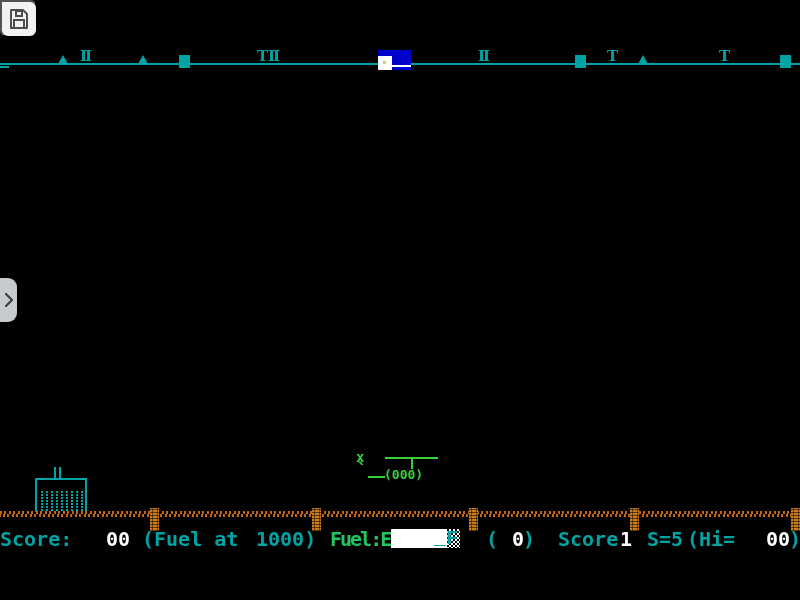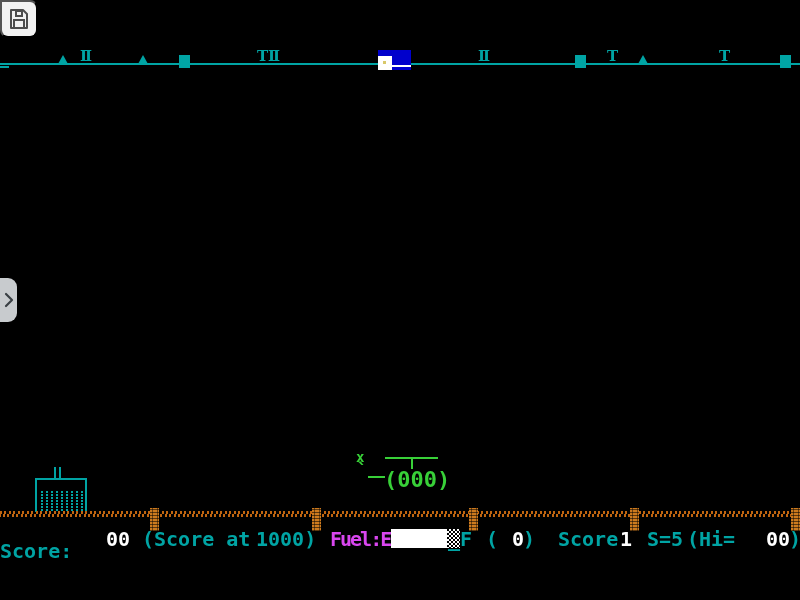--- a/index.html
+++ b/index.html
@@ -35,21 +35,21 @@
       background:#d8c86a;}
 
   
   .g-line{background:var(--green);}
   .g-text{color:var(--green);font-weight:bold;}
   .plane-nose{left:356px;top:449px;font-size:14px;}
   .plane-tail{left:356px;top:458px;font-size:20px;}
   .plane-wing{left:385px;top:457px;width:53px;height:2px;}
   .plane-strut{left:411px;top:459px;width:2px;height:10px;}
   .plane-tailbar{left:368px;top:476px;width:17px;height:2px;}
-  .plane-body{left:384px;top:467px;font-size:22px;letter-spacing:0;text-align:center;}
+  .plane-body{left:384px;top:467px;font-size:13px;letter-spacing:0;text-align:center;}
 
   .t-part{background:var(--teal);}
   .b-chim1{left:54px;top:467px;width:2px;height:11px;}
   .b-chim2{left:59px;top:467px;width:2px;height:11px;}
   .b-roof{left:35px;top:478px;width:52px;height:2px;}
   .b-wall-l{left:35px;top:480px;width:2px;height:32px;}
   .b-wall-r{left:85px;top:480px;width:2px;height:32px;}
   .b-fill{left:41px;top:490px;width:42px;height:22px;
     background-image:
       repeating-linear-gradient(0deg,#000 0 1px,transparent 1px 3px),
@@ -135,26 +135,26 @@
         <div class="post" style="left: 312px;"></div>
         <div class="post" style="left: 469px;"></div>
         <div class="post" style="left: 630px;"></div>
         <div class="post" style="left: 791px;"></div>
       </div>
   </div>
 
   <div id="status-bar">
     <div class="abs fuel-solid" id="fuel-solid" style="left: 391px; width: 56px;"></div>
     <div class="abs fuel-dither" id="fuel-dither" style="left: 447px; width: 13px;"></div>
-  <span class="seg" style="left: 0px; color: rgb(0, 164, 164); margin-top: 12px;">Score:</span>
+  <span class="seg" style="left: 0px; color: rgb(0, 164, 164);">Score:</span>
       <span class="seg" style="left: 106px; color: rgb(255, 255, 255);">00</span>
-      <span class="seg" style="left: 142px; color: rgb(0, 164, 164);">(Score at</span>
+      <span class="seg" style="left: 142px; color: rgb(0, 164, 164);">(Fuel at</span>
       <span class="seg" style="left: 256px; color: rgb(0, 164, 164);">1000)</span>
-      <span class="seg compact" style="left: 330px; color: #d946ef; text-align: right;">Fuel:E</span>
-      <span class="seg" style="left: 448px; color: rgb(0, 164, 164);">_F</span>
+      <span class="seg compact" style="left: 330px; color: #22c55e; text-align: right;">Fuel:E</span>
+      <span class="seg" style="left: 434px; color: rgb(0, 164, 164); font-family: Liberation Mono, monospace;">_F</span>
       <span class="seg" style="left: 486px; color: rgb(0, 164, 164);">(</span>
       <span class="seg" style="left: 512px; color: rgb(255, 255, 255);">0</span>
       <span class="seg" style="left: 523px; color: rgb(0, 164, 164);">)</span>
       <span class="seg" style="left: 558px; color: rgb(0, 164, 164);">Score</span>
       <span class="seg" style="left: 620px; color: rgb(255, 255, 255);">1</span>
       <span class="seg" style="left: 647px; color: rgb(0, 164, 164);">S=5</span>
       <span class="seg" style="left: 687px; color: rgb(0, 164, 164);">(Hi=</span>
       <span class="seg" style="left: 766px; color: rgb(255, 255, 255);">00</span>
       <span class="seg" style="left: 789px; color: rgb(0, 164, 164);">)</span>
     </div>

